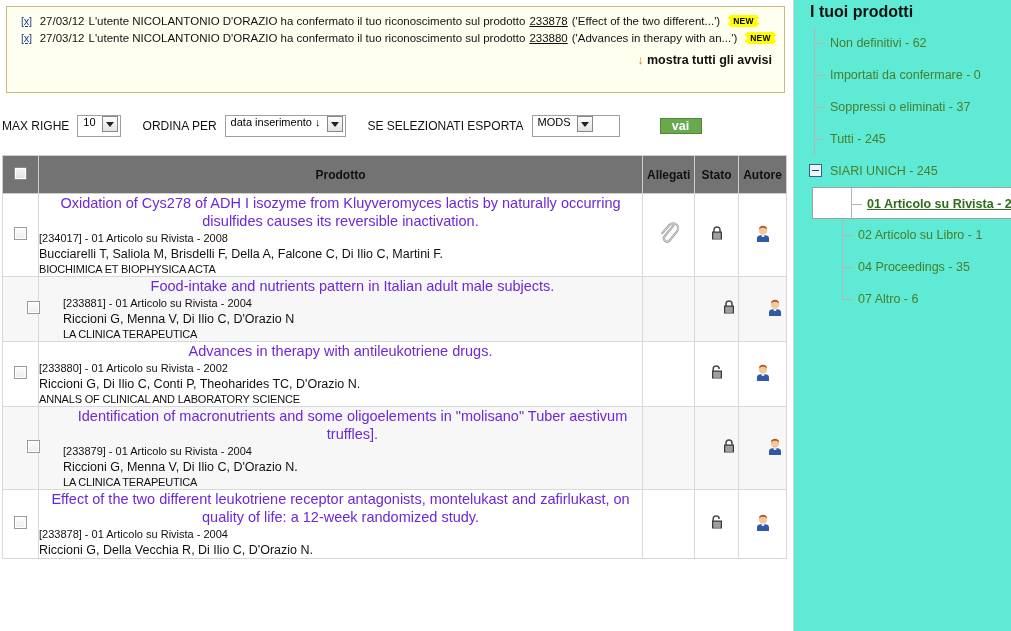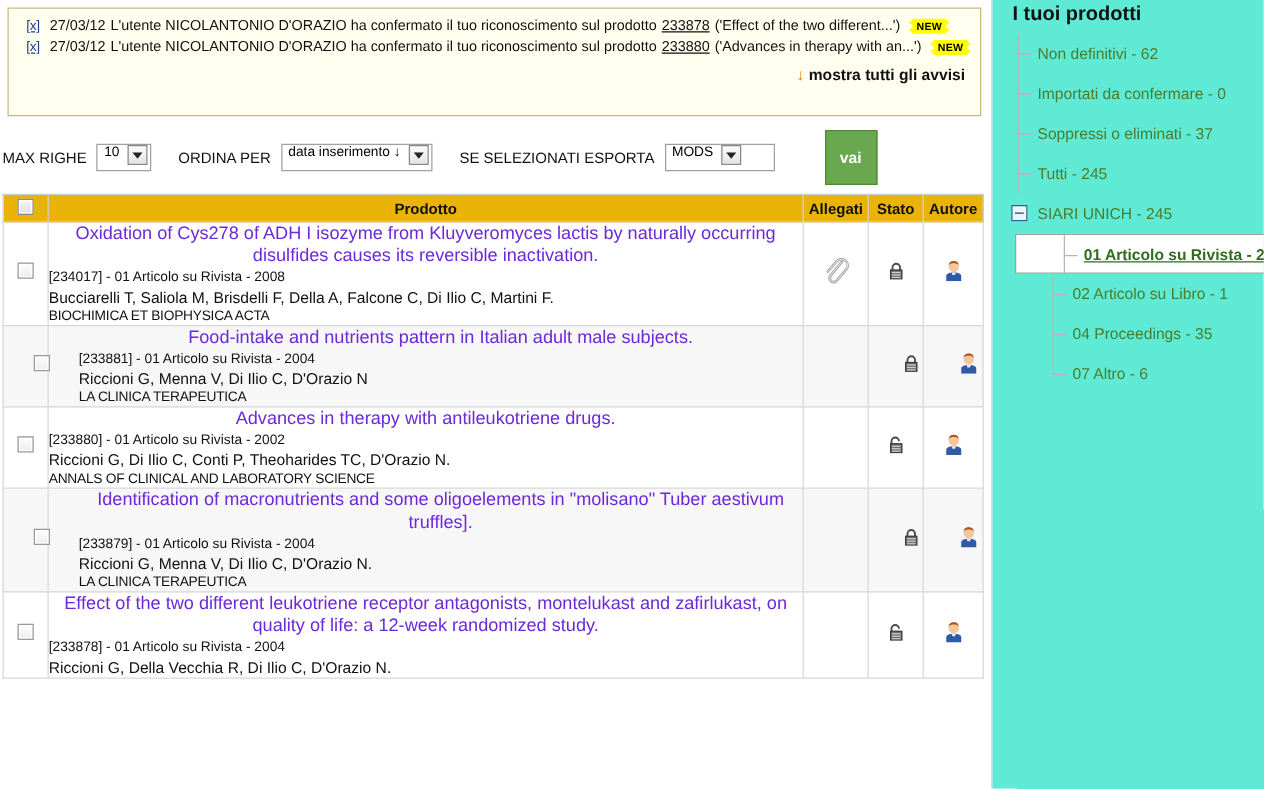--- a/index.html
+++ b/index.html
@@ -115,44 +115,44 @@
     border-left: 4px solid transparent;
     border-right: 4px solid transparent;
     border-top: 5px solid #222;
   }
   .sel-maxrighe { min-width: 42px; }
   .sel-ordina   { min-width: 112px; }
   .sel-esporta  { min-width: 88px; }
 
   .btn-vai {
     margin-left: 40px;
-    width: 42px; height: 44px;
+    width: 42px; height: 16px;
     background: #6aa84f;
     border: 1px solid #4e8a36;
     color: #fff;
     font-size: 12.5px;
     font-weight: bold;
     display: inline-flex; align-items: center; justify-content: center;
     cursor: pointer;
   }
 
   
   table.products {
     width: 784px;
     margin: 12px 0 0 2px;
     border-collapse: collapse;
     table-layout: fixed;
   }
   table.products th {
-    background: #eab308;
+    background: #737373;
     border: 1px solid #cfcfcf;
     font-size: 12px;
     font-weight: bold;
     color: #111;
-    height: 22px;
+    height: 38px;
     padding: 2px 4px;
     text-align: center;
   }
   table.products td {
     border: 1px solid #d8d8d8;
     vertical-align: middle;
     padding: 0;
   }
   .col-chk     { width: 36px; }
   .col-prod    { width: 604px; }

